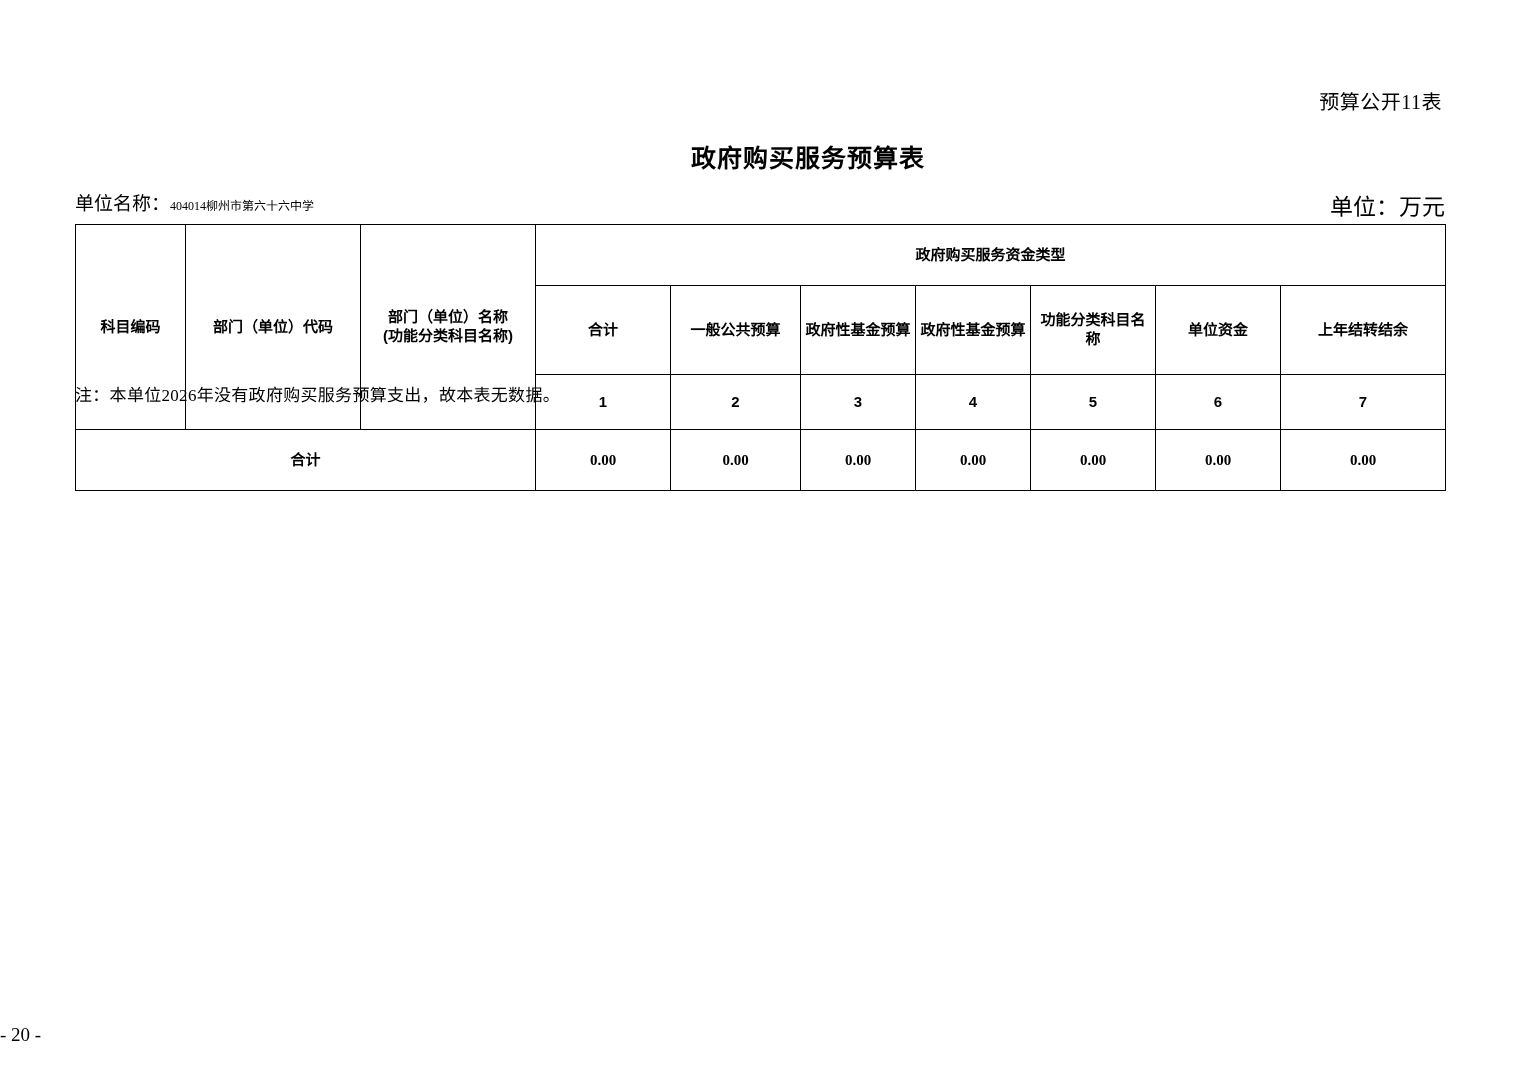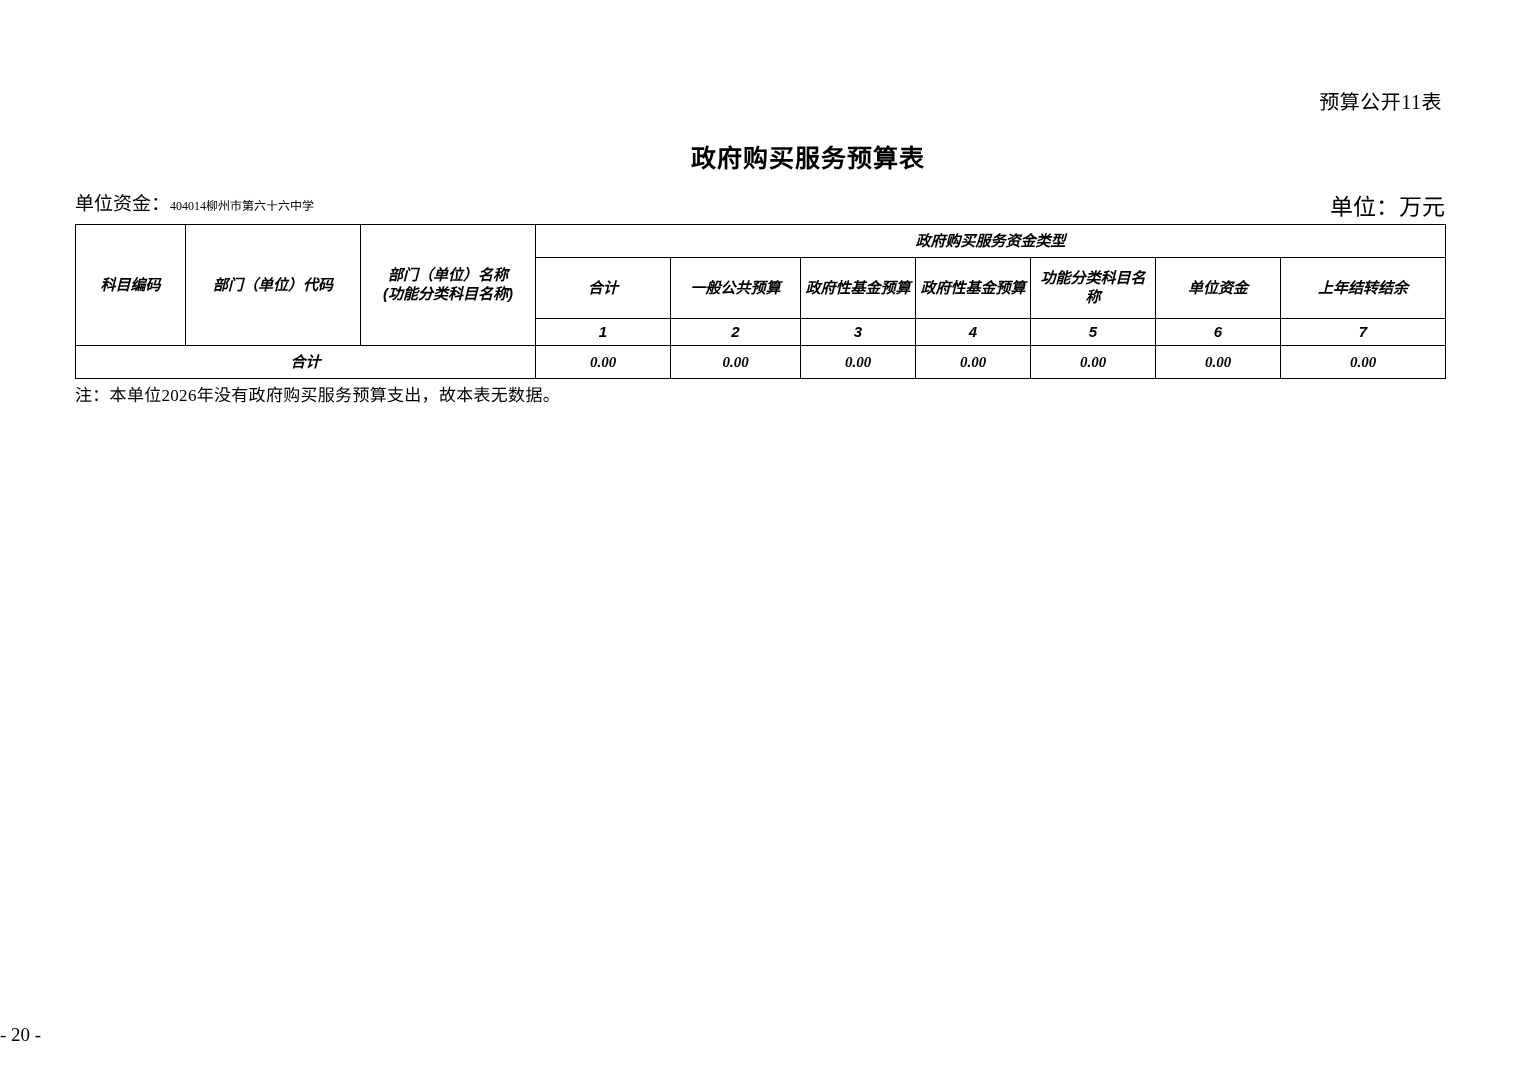--- a/index.html
+++ b/index.html
@@ -71,23 +71,22 @@
     table-layout: fixed;
     width: 1370px;
     font-family: "Liberation Sans", "DejaVu Sans", sans-serif;
   }
   table.budget td, table.budget th {
     border: 1px solid #000000;
     font-size: 15px;
     font-weight: bold;
     text-align: center;
     vertical-align: middle;
-    padding: 2px 3px;
+    padding: 16px 3px;
     line-height: 1.25;
-    font-style: italic;
   }
   td.head-cell {
     height: 94px;
   }
   td.group-head {
     height: 28px;
   }
   td.sub-head {
     height: 56px;
   }
@@ -132,21 +131,21 @@
 <body>
 
 <div class="page">
 
   <div class="form-tag">预算公开11表</div>
 
   <div class="doc-title">政府购买服务预算表</div>
 
   <div class="meta-row">
     <div class="meta-left">
-      <span>单位资金：</span><span class="unit-value">404014柳州市第六十六中学</span>
+      <span>单位名称：</span><span class="unit-value">404014柳州市第六十六中学</span>
     </div>
     <div class="meta-right">单位：万元</div>
   </div>
 
   <table class="budget">
     <colgroup>
       <col style="width:110px">
       <col style="width:175px">
       <col style="width:175px">
       <col style="width:135px">

